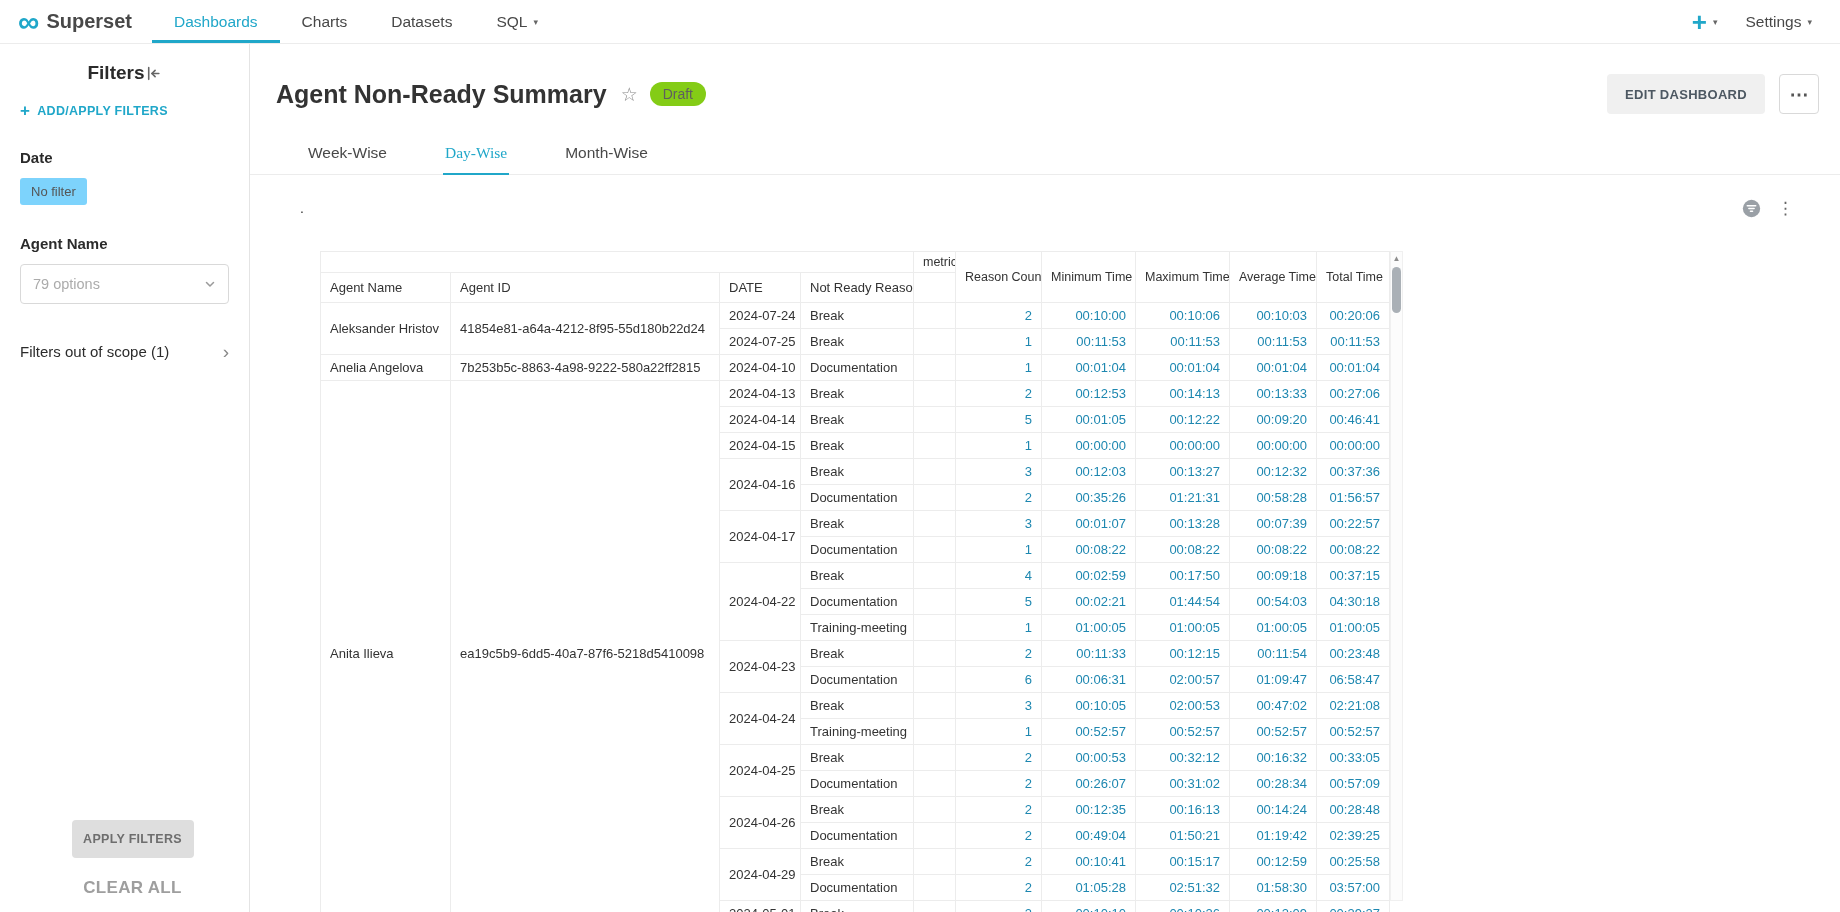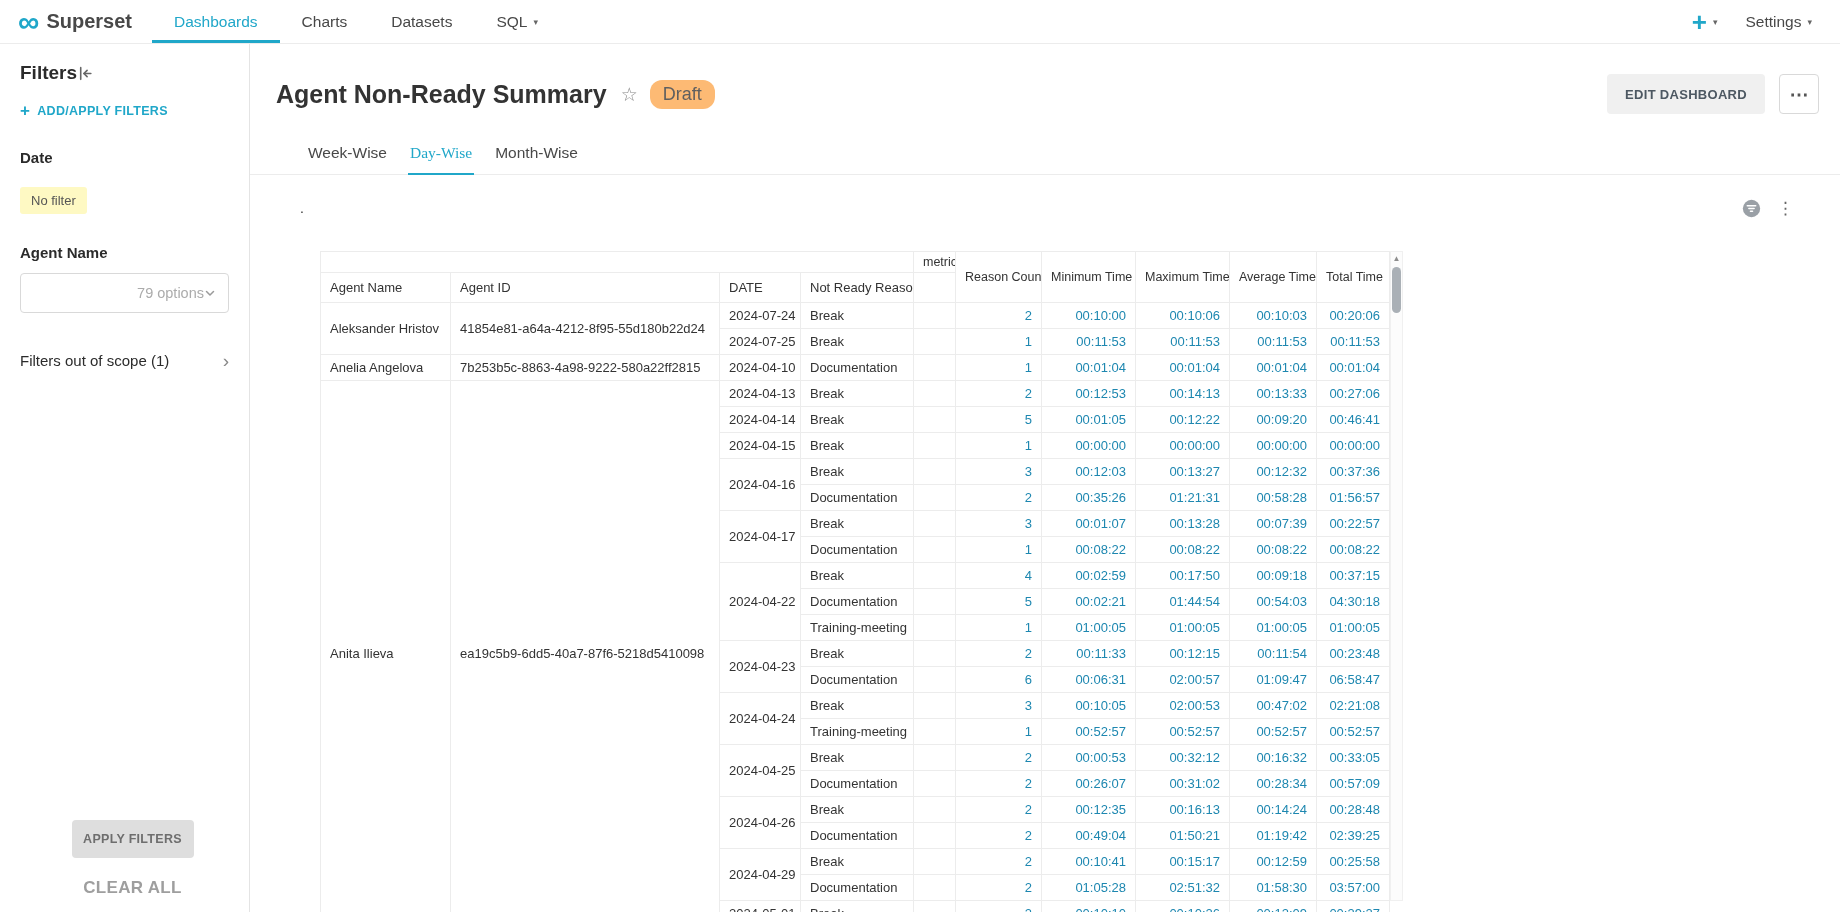--- a/index.html
+++ b/index.html
@@ -19,46 +19,46 @@
   .nav-right { margin-left:auto; display:flex; align-items:center; gap:28px; padding-right:28px; }
   .plus-btn { display:flex; align-items:center; cursor:pointer; }
   .plus-glyph { color:var(--accent); font-size:26px; font-weight:600; line-height:1; }
   .settings { font-size:15.5px; color:#484848; display:flex; align-items:center; cursor:pointer;justify-content:flex-end; }
 
   
   .content { display:flex; height:868px; }
 
   
   .sidebar { width:250px; min-width:250px; border-right:1px solid #e4e4e4; position:relative; padding:18px 20px; }
-  .sb-head { display:flex; justify-content:flex-start; align-items:center; }
+  .sb-head { display:flex; justify-content:center; align-items:center; }
   .sb-title { font-size:19px; font-weight:600; color:#2b2b2b; }
   .collapse { cursor:pointer; display:flex; }
   .addedit { margin-top:18px; color:var(--accent); font-size:12.5px; font-weight:700; letter-spacing:.3px; display:flex; gap:7px; align-items:center; cursor:pointer; }
   .plus-sm { font-size:17px; font-weight:700; line-height:1; }
   .f-section { margin-top:30px; }
   .f-label { font-size:15px; font-weight:700; color:#2b2b2b; }
-  .chip { display:inline-block; margin-top:21px; background:#fef9c3; border-radius:3px; padding:6px 11px; font-size:13px; color:#555; cursor:pointer; }
-  .select { margin-top:12px; height:40px; border:1px solid #d9d9d9; border-radius:4px; display:flex; align-items:center; justify-content:flex-end; padding:0 12px; cursor:pointer; background:#fff; }
+  .chip { display:inline-block; margin-top:12px; background:#7dd3fc; border-radius:3px; padding:6px 11px; font-size:13px; color:#555; cursor:pointer; }
+  .select { margin-top:12px; height:40px; border:1px solid #d9d9d9; border-radius:4px; display:flex; align-items:center; justify-content:space-between; padding:0 12px; cursor:pointer; background:#fff; }
   .ph { color:#ababab; font-size:14.5px; }
   .oos { margin-top:38px; display:flex; justify-content:space-between; align-items:center; font-size:15px; color:#2b2b2b; cursor:pointer; }
   .chev-r { color:#888; font-size:19px; line-height:1; }
   .sb-bottom { position:absolute; bottom:14px; left:16px; right:0; display:flex; flex-direction:column; align-items:center; gap:20px; }
   .apply { width:122px; height:38px; background:#dedede; border:none; border-radius:4px; font-size:12.5px; font-weight:700; color:#6e6e6e; letter-spacing:.3px; font-family:inherit; cursor:not-allowed; }
   .clear { font-size:17px; font-weight:700; color:#9e9e9e; letter-spacing:.3px; cursor:pointer; }
 
   
   .main { flex:1; position:relative; overflow:hidden; }
   .dash-header { display:flex; align-items:center; padding:26px 21px 0 26px; height:74px; }
   .dash-header h1 { font-size:25px; font-weight:600; color:#333; }
   .star { font-size:19px; color:#8a8a8a; margin-left:14px; cursor:pointer; }
-  .draft { margin-left:12px; background:#fdba74; border-radius:12px; padding:4px 13px; font-size:18px; color:#5f5f5f; }
+  .draft { margin-left:12px; background:#84cc16; border-radius:12px; padding:4px 13px; font-size:14px; color:#5f5f5f; }
   .spacer { flex:1; }
   .edit-btn { height:40px; padding:0 18px; background:#f0f0f0; border:none; border-radius:4px; font-size:13px; font-weight:700; color:#4d5862; letter-spacing:.3px; font-family:inherit; cursor:pointer; }
   .more-btn { width:40px; height:40px; margin-left:14px; background:#fff; border:1px solid #d9d9d9; border-radius:4px; font-size:19px; color:#555; font-weight:700; font-family:inherit; cursor:pointer; display:flex; align-items:center; justify-content:center; }
-  .tabs { display:flex; gap:19px; padding-left:56px; margin-top:16px; border-bottom:1px solid #ececec; }
+  .tabs { display:flex; gap:54px; padding-left:56px; margin-top:16px; border-bottom:1px solid #ececec; }
   .tab { padding:10px 2px 11px; font-size:15.5px; color:#484848; cursor:pointer; }
   .tab.active { color:var(--accent); border-bottom:2px solid var(--accent); margin-bottom:-1px;font-family:Liberation Serif, serif; }
   .chart-head { display:flex; align-items:center; padding:20px 46px 0 50px; height:46px; }
   .chart-title { font-size:14px; color:#333; }
   .chart-actions { margin-left:auto; display:flex; align-items:center; gap:16px; }
   .kebab { font-size:17px; color:#666; cursor:pointer; line-height:1; }
   .filter-badge { cursor:pointer; display:flex; }
 
   
   .pivot-area { display:flex; margin:30px 0 0 70px; align-items:flex-start; }

